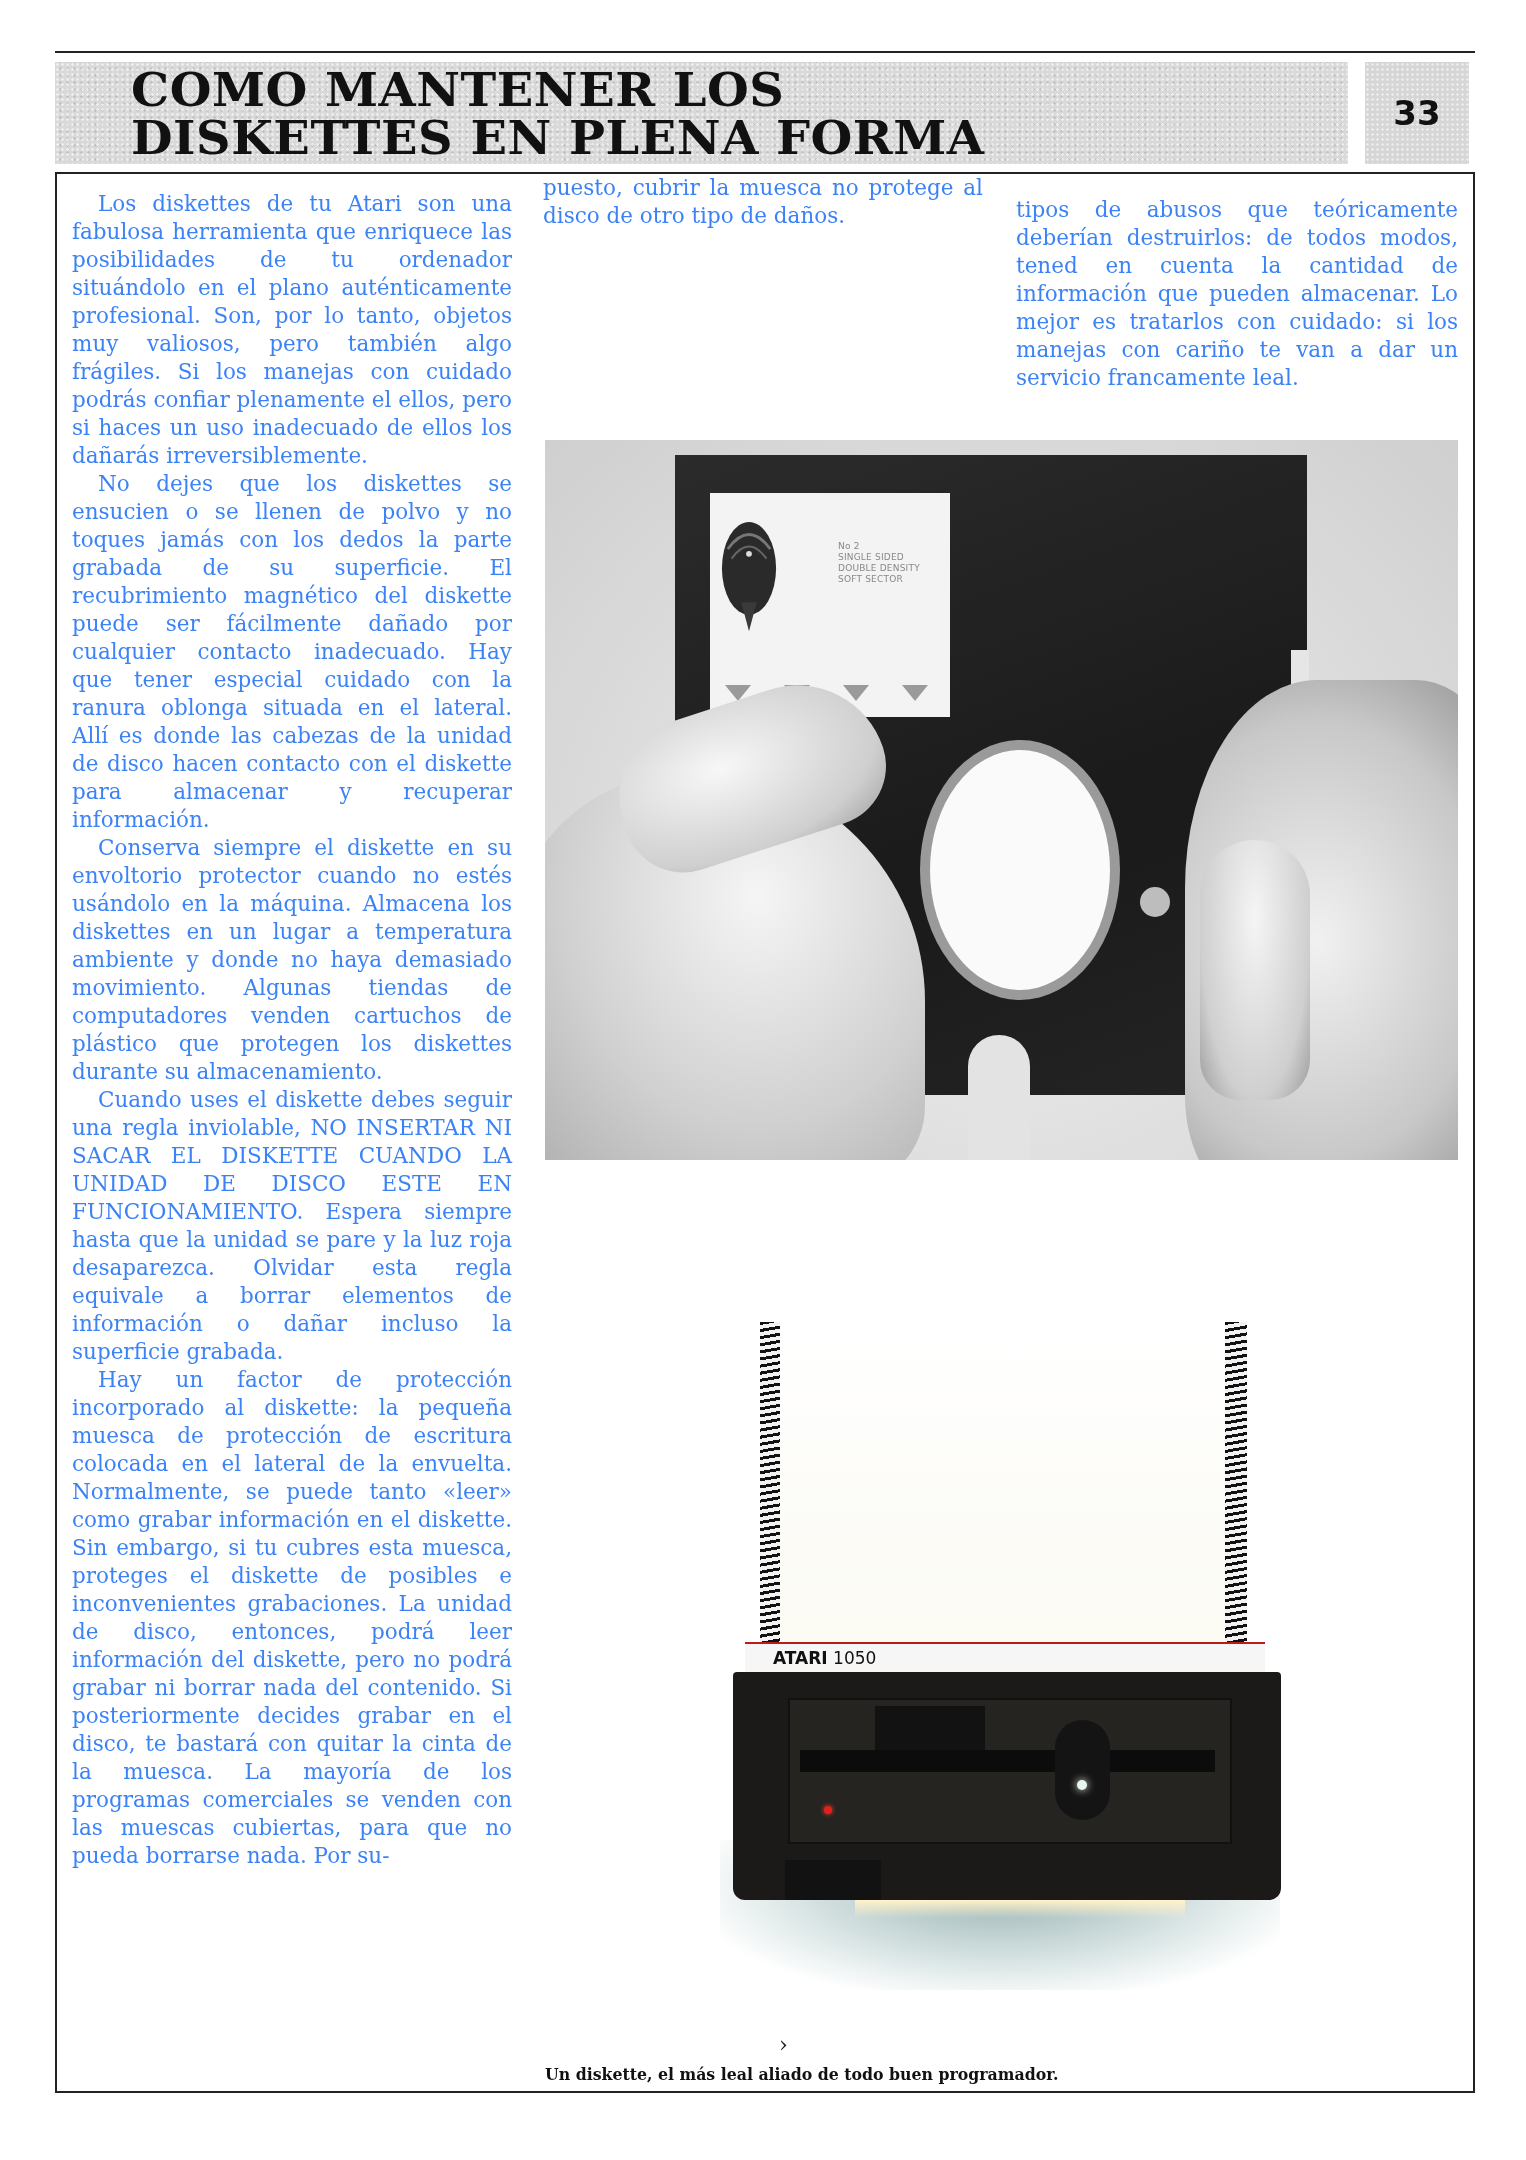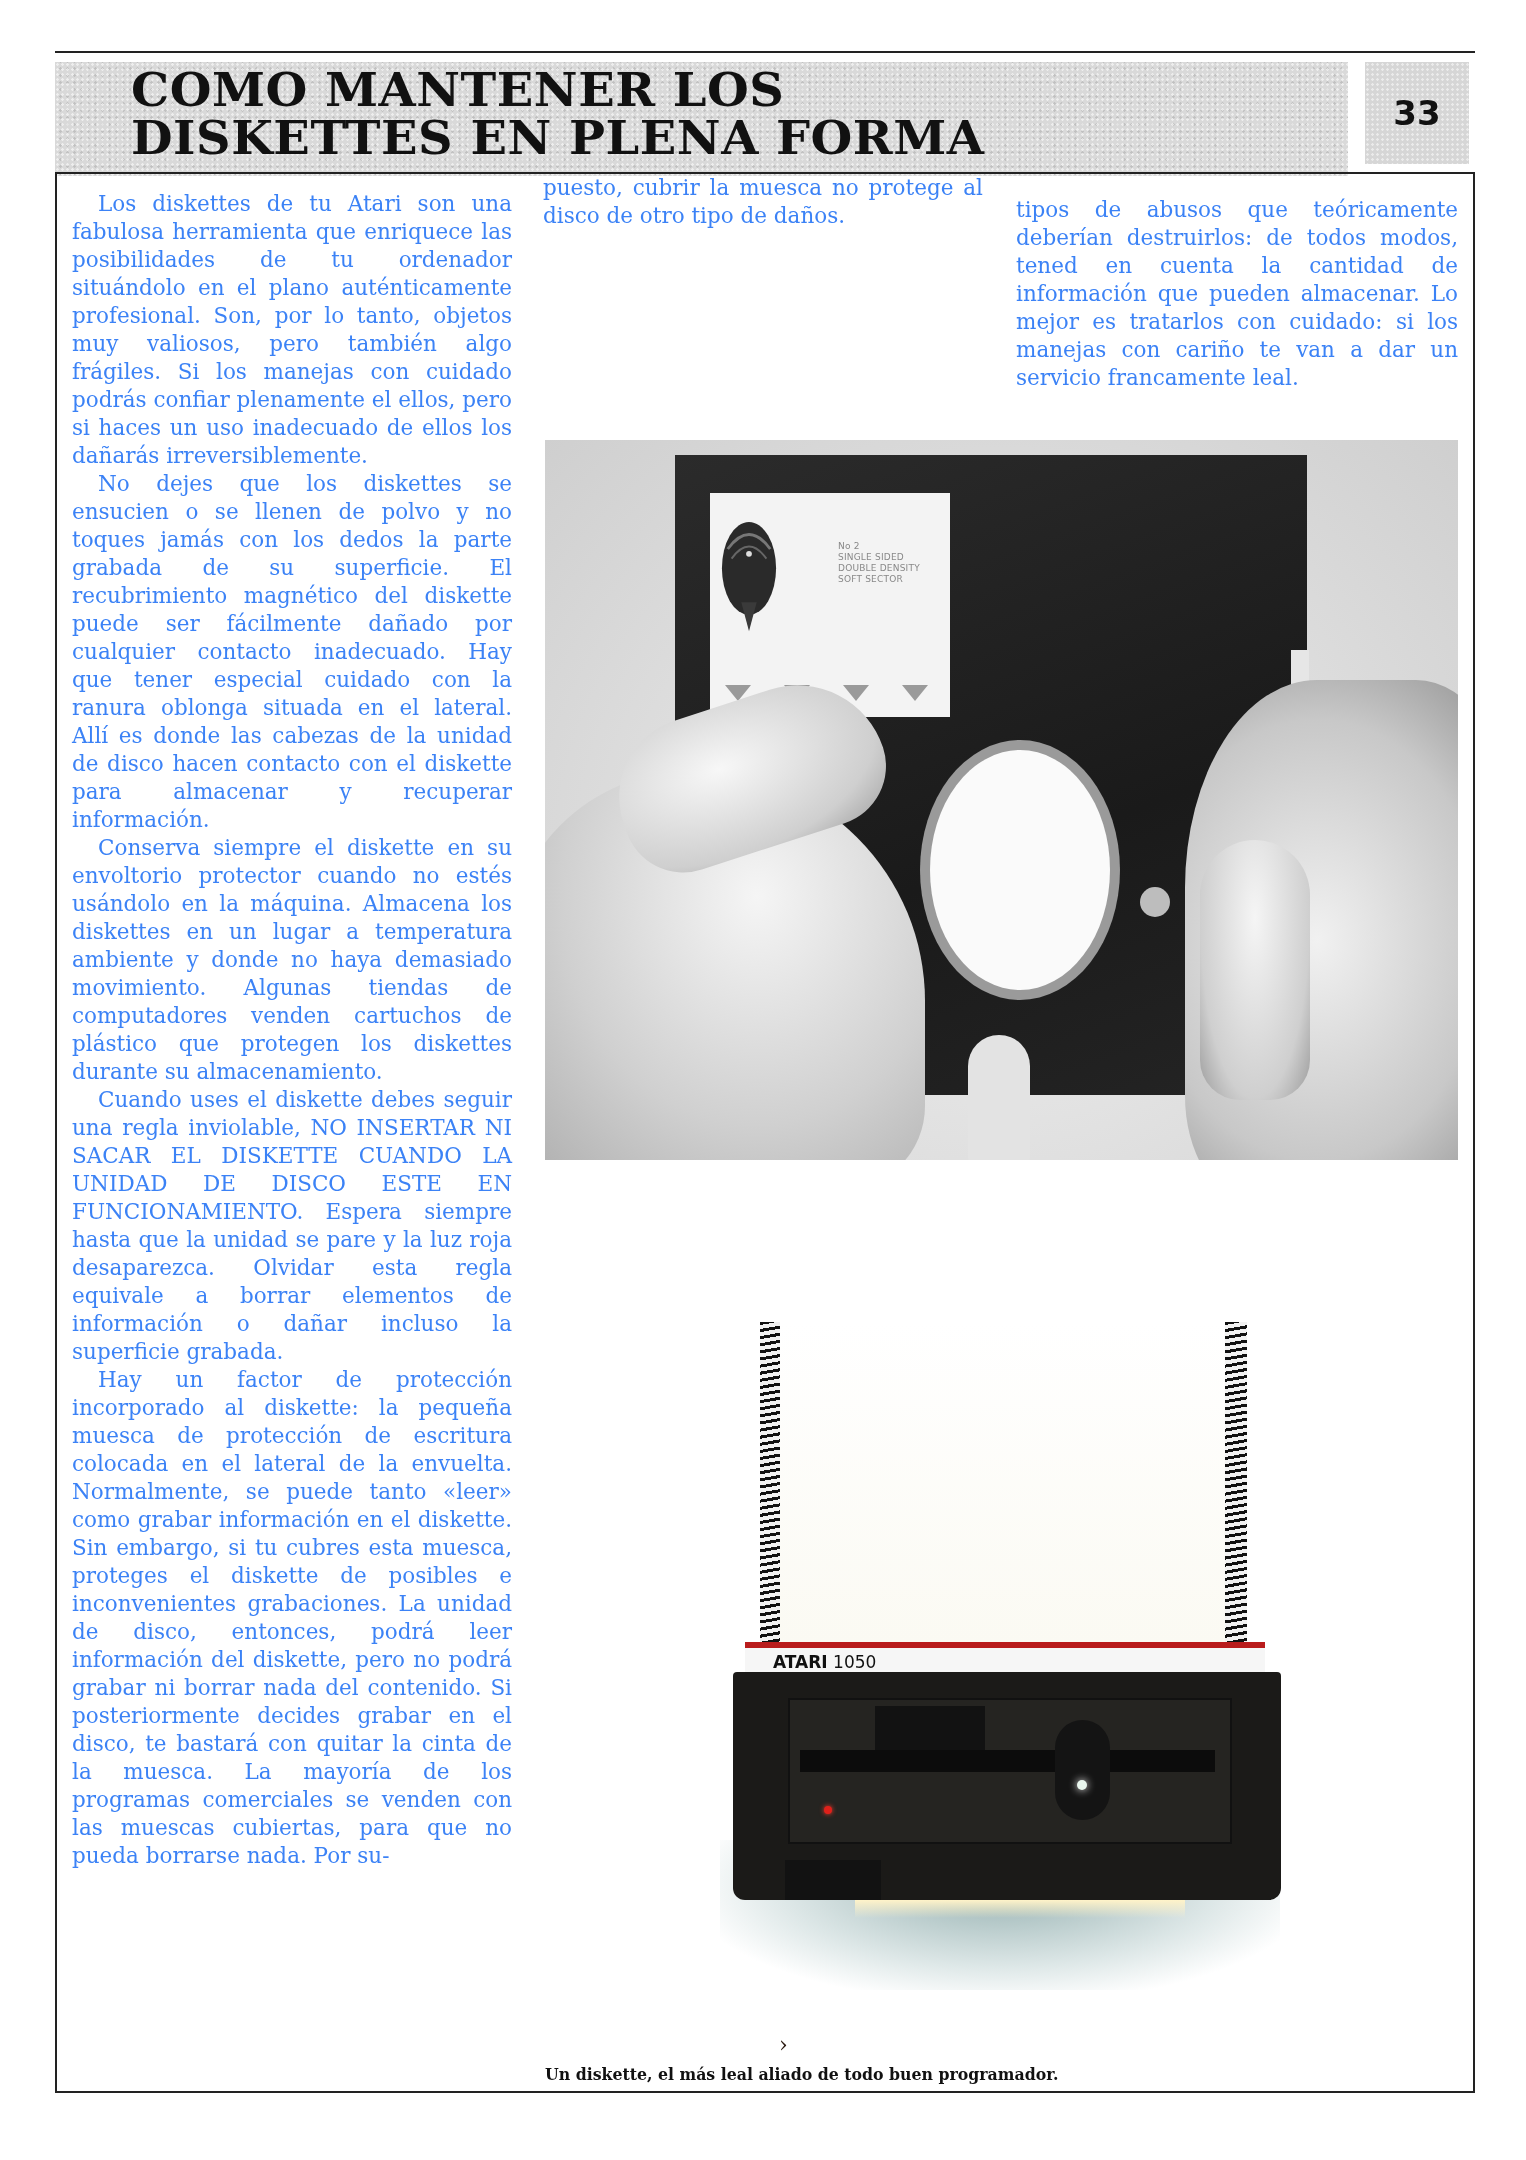--- a/index.html
+++ b/index.html
@@ -2,21 +2,21 @@
 <html><head>
 <meta charset="utf-8">
 <style>
   html, body { margin: 0; padding: 0; }
   body {
     width: 1526px; height: 2160px; background: #ffffff; position: relative; overflow: hidden;
     font-family: "DejaVu Serif", "Liberation Serif", serif; color: #1c1c1c;
   }
   .top-rule { position: absolute; left: 55px; top: 51px; width: 1420px; height: 2px; background: #222; }
   .title-band {
-    position: absolute; left: 55px; top: 62px; width: 1293px; height: 114px;
+    position: absolute; left: 55px; top: 62px; width: 1293px; height: 102px;
     background: #d9d9d9;
     background-image:
       radial-gradient(rgba(255,255,255,0.55) 1px, transparent 1.5px),
       radial-gradient(rgba(150,150,150,0.35) 1px, transparent 1.5px);
     background-size: 5px 5px, 7px 7px;
     background-position: 0 0, 2px 3px;
   }
   .title {
     position: absolute; left: 76px; top: 4px; margin: 0;
     font-family: "DejaVu Serif", serif; font-weight: 900; font-size: 47px; line-height: 48px;
@@ -106,21 +106,21 @@
     background: linear-gradient(180deg, #ffffff 0%, #fbfaf3 100%);
   }
   .fins-left, .fins-right {
     position: absolute; top: 22px; width: 22px; height: 322px;
     background: repeating-linear-gradient(170deg, #111 0px, #111 3px, #f2f2f2 3px, #f2f2f2 7px);
   }
   .fins-left { left: 60px; }
   .fins-right { left: 525px; }
   .drive-label-strip {
     position: absolute; left: 45px; top: 342px; width: 520px; height: 30px; background: #f6f6f6;
-    border-top: 6px solid #b91c1c;
+    border-top: 2px solid #b91c1c;
   }
   .drive-brand {
     position: absolute; left: 28px; top: 4px; font-family: "DejaVu Sans", sans-serif; font-size: 17px; color: #111;
   }
   .drive-brand b { font-weight: 900; }
   .drive-front {
     position: absolute; left: 33px; top: 372px; width: 548px; height: 228px; background: #1b1a18;
     border-radius: 4px 4px 12px 12px;
   }
   .drive-bezel {

